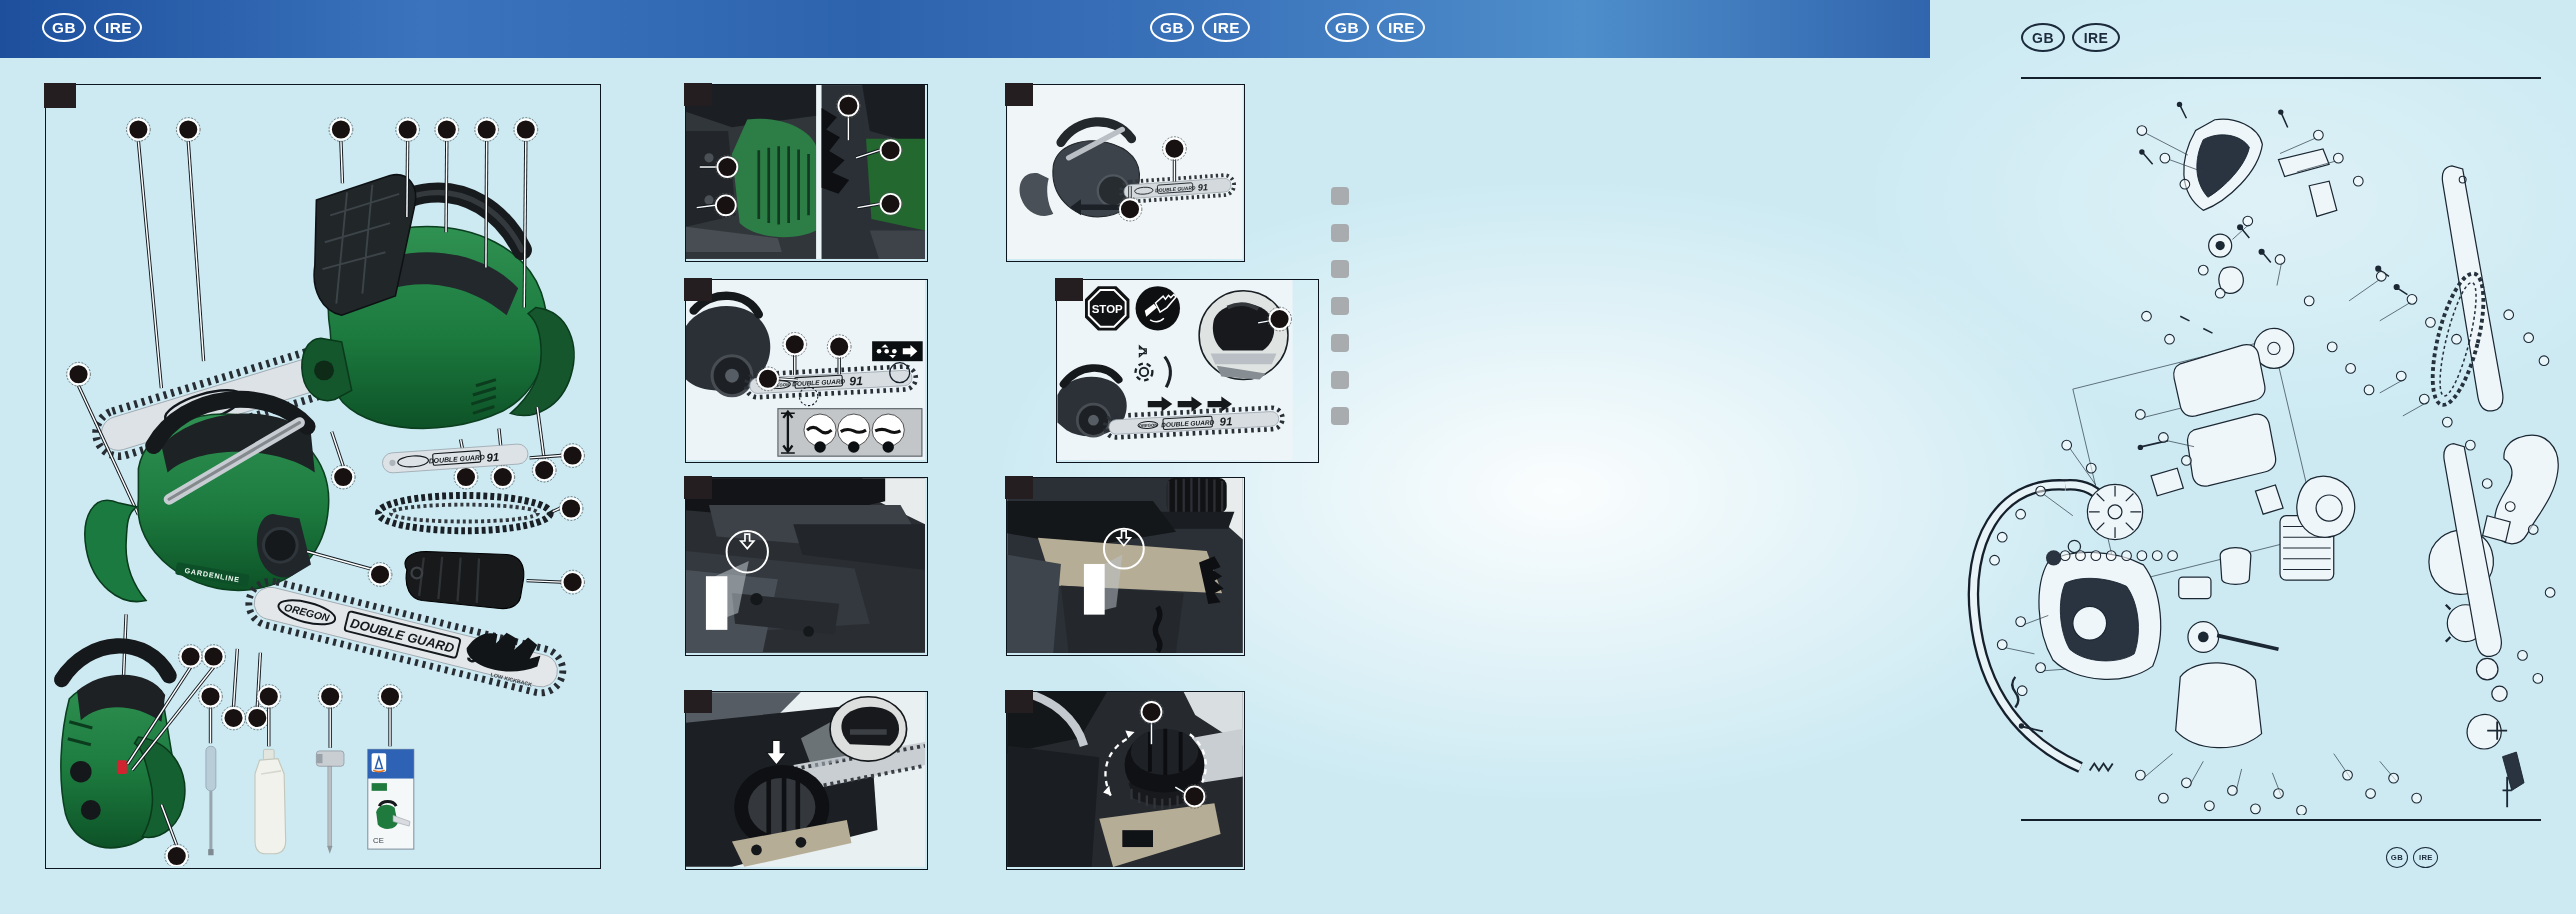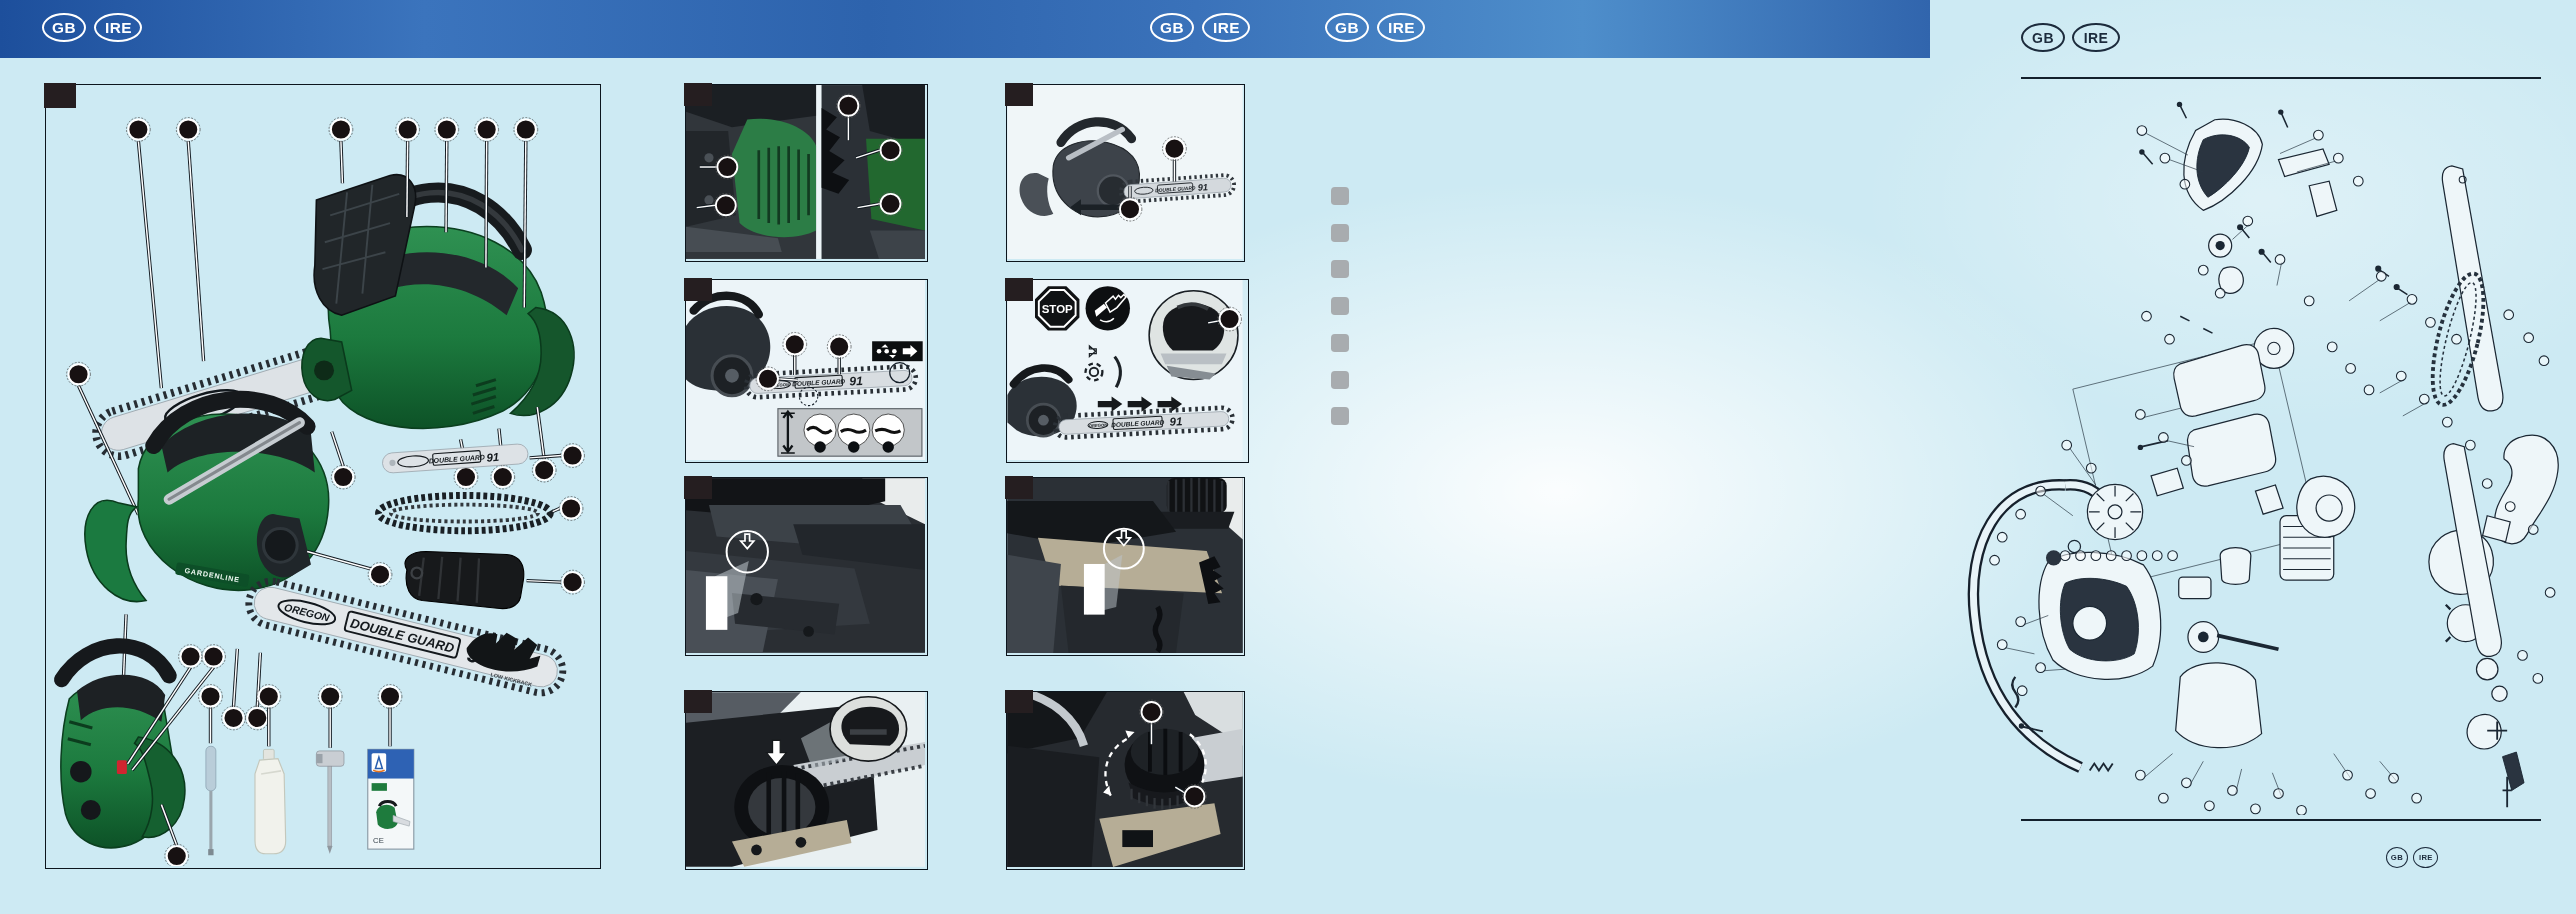--- a/index.html
+++ b/index.html
@@ -456,21 +456,21 @@
           <path class="ldw" d="M200,100 L200,123"></path>
         <path class="ld" d="M120,129 L146,131"></path>
           <path class="ldw" d="M120,129 L146,131"></path>
         <use href="#co" x="142" y="84"></use>
           <use href="#co" x="200" y="87"></use>
           <use href="#co" x="107" y="129"></use>
       </g>
     </svg>
   </div>
 
-  <div class="panel" style="left:1006px;top:279px;width:243px;height:184px">
+  <div class="panel" style="left:1056px;top:279px;width:263px;height:184px">
     <div class="fignum"></div>
     <svg width="236" height="180" viewBox="0 0 307 235">
       <rect width="307" height="235" fill="#edf5f9"></rect>
       <g>
         <polygon points="53,8 77,8 94,25 94,49 77,66 53,66 36,49 36,25" fill="#101214"></polygon>
         <polygon points="56,13 74,13 89,28 89,46 74,61 56,61 41,46 41,28" fill="none" stroke="#fff" stroke-width="2.5"></polygon>
         <text x="65" y="43.5" text-anchor="middle" font-size="15" font-weight="bold" fill="#fff">STOP</text>
       </g>
       <g>
         <circle cx="131" cy="37" r="29" fill="#0d0f11"></circle>

